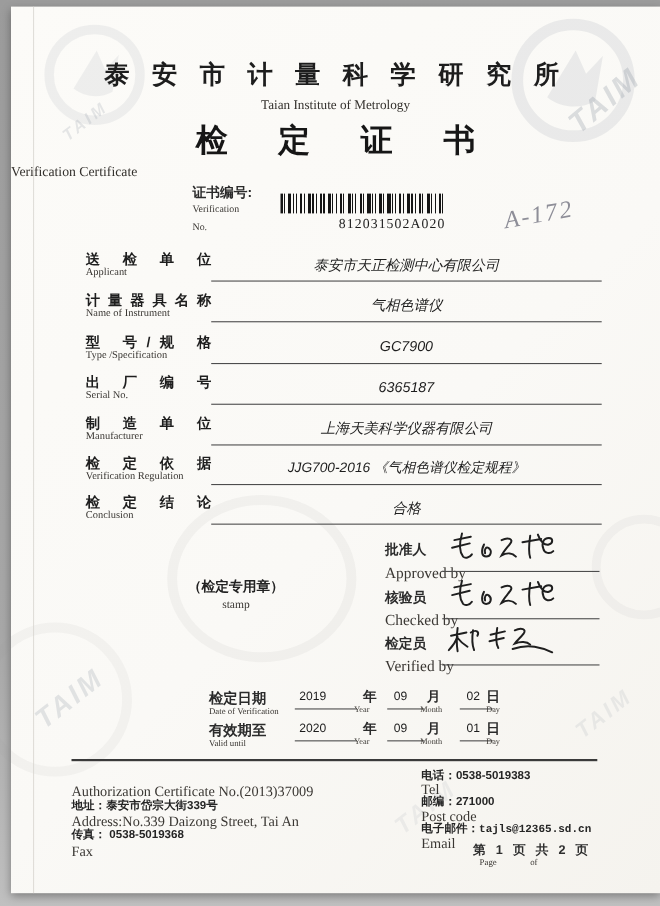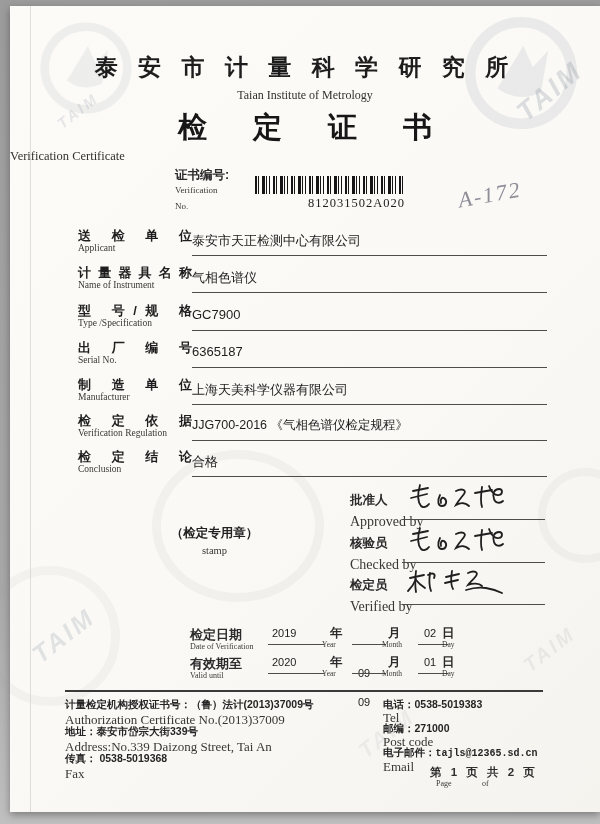--- a/index.html
+++ b/index.html
@@ -44,22 +44,22 @@
                  font-size:12.5px; letter-spacing:1px; color:#1c1c1c; }
   .hand-note { position:absolute; left:448px; top:176px; font-size:22px; color:#8e8e98;
                font-style:italic; transform:rotate(-10deg); letter-spacing:2px;
                font-family:"Liberation Serif", serif; }
 
   
   .row { position:absolute; left:68px; width:469px; height:34px; }
   .row .lbl-cn { position:absolute; left:0; top:0; width:114px; font-size:13px; font-weight:bold;
                  color:#1e1e1e; text-align:justify; text-align-last:justify; word-break:keep-all; }
   .row .lbl-en { position:absolute; left:0; top:16px; font-size:9.5px; color:#3a3733; }
-  .row .val { position:absolute; left:114px; right:0; top:5px; text-align:left;
-              font-size:13px; color:#1e1e1e; }
+  .row .val { position:absolute; left:114px; right:0; top:5px; text-align:center;
+              font-size:13px; color:#1e1e1e;font-style:italic; }
   .row .uline { position:absolute; left:114px; right:0; top:28px; border-top:1.5px solid #4d4d4d; }
 
   
   .stamp-block { position:absolute; left:132px; top:519px; width:145px; text-align:center; }
   .stamp-cn { font-size:12.5px; font-weight:bold; color:#222; }
   .stamp-en { font-size:10.5px; color:#3a3733; margin-top:3px; }
 
   
   .sig-row { position:absolute; left:340px; width:200px; height:42px; }
   .sig-lbl-cn { position:absolute; left:0; top:6px; font-size:12.5px; font-weight:bold; }
@@ -70,21 +70,21 @@
   
   .date-row { position:absolute; left:180px; width:330px; height:30px; }
   .d-lbl-cn { position:absolute; left:0; top:1px; font-size:13px; font-weight:bold; }
   .d-lbl-en { position:absolute; left:0; top:17px; font-size:8px; color:#3a3733; }
   .d-val { position:absolute; top:2px; font-size:11px; text-align:left; color:#1c1c1c; }
   .d-unit { position:absolute; top:0; font-size:12.5px; font-weight:bold; }
   .d-unit-en { position:absolute; top:15px; font-size:7.5px; color:#3a3733; }
   .d-ul { position:absolute; top:19px; border-top:1px solid #4d4d4d; }
   .v-year { left:82px; width:56px; } .ul-year { left:78px; width:56px; }
   .u-year { left:140px; } .ue-year { left:132px; }
-  .v-month { left:168px; width:34px;margin-top:40px; } .ul-month { left:162px; width:34px; }
+  .v-month { left:168px; width:34px; } .ul-month { left:162px; width:34px; }
   .u-month { left:198px; } .ue-month { left:192px; }
   .v-day { left:234px; width:30px; } .ul-day { left:228px; width:30px; }
   .u-day { left:252px; } .ue-day { left:252px; }
 
   
   .footer-sep { position:absolute; left:55px; width:478px; top:684px; border-top:2px solid #3a3a3a; }
   .fl { position:absolute; left:55px; }
   .fr { position:absolute; left:373px; }
   .f-cn { font-size:10.5px; font-weight:bold; color:#252525; }
   .f-en { font-size:13px; color:#3a3733; }
@@ -257,21 +257,20 @@
     <div class="d-unit u-month">月</div>
     <div class="d-unit-en serif ue-month">Month</div>
     <div class="d-val v-day">01</div>
     <div class="d-ul ul-day"></div>
     <div class="d-unit u-day">日</div>
     <div class="d-unit-en serif ue-day">Day</div>
   </div>
 
   <div class="footer-sep"></div>
 
-  <div class="fl f-cn" style="top:692px">计量检定机构授权证书号：（鲁）法计(2013)37009号</div>
   <div class="fl f-en serif" style="top:706px">Authorization Certificate No.(2013)37009</div>
   <div class="fl f-cn" style="top:719px">地址：泰安市岱宗大街339号</div>
   <div class="fl f-en serif" style="top:733px">Address:No.339 Daizong Street, Tai An</div>
   <div class="fl f-cn" style="top:746px">传真：  0538-5019368</div>
   <div class="fl f-en serif" style="top:760px">Fax</div>
 
   <div class="fr f-cn" style="top:692px">电话：0538-5019383</div>
   <div class="fr f-en serif" style="top:704px">Tel</div>
   <div class="fr f-cn" style="top:716px">邮编：271000</div>
   <div class="fr f-en serif" style="top:728px">Post code</div>

